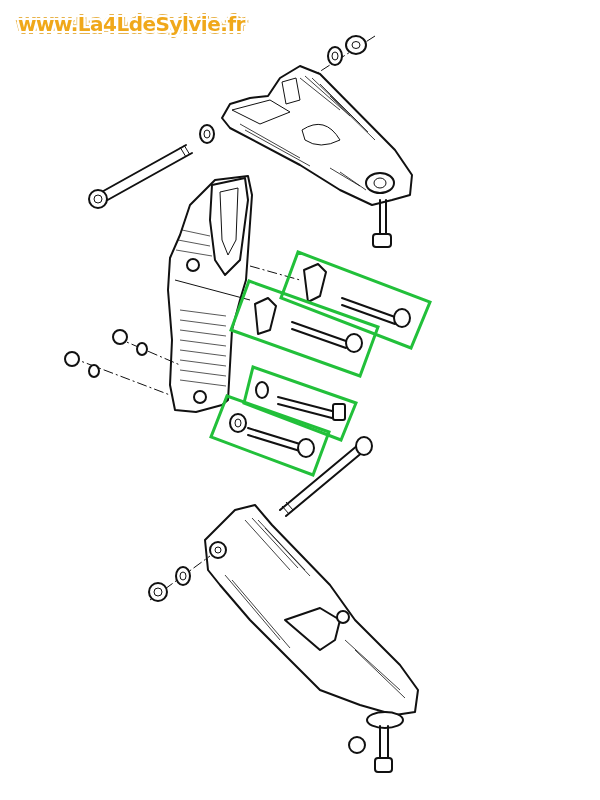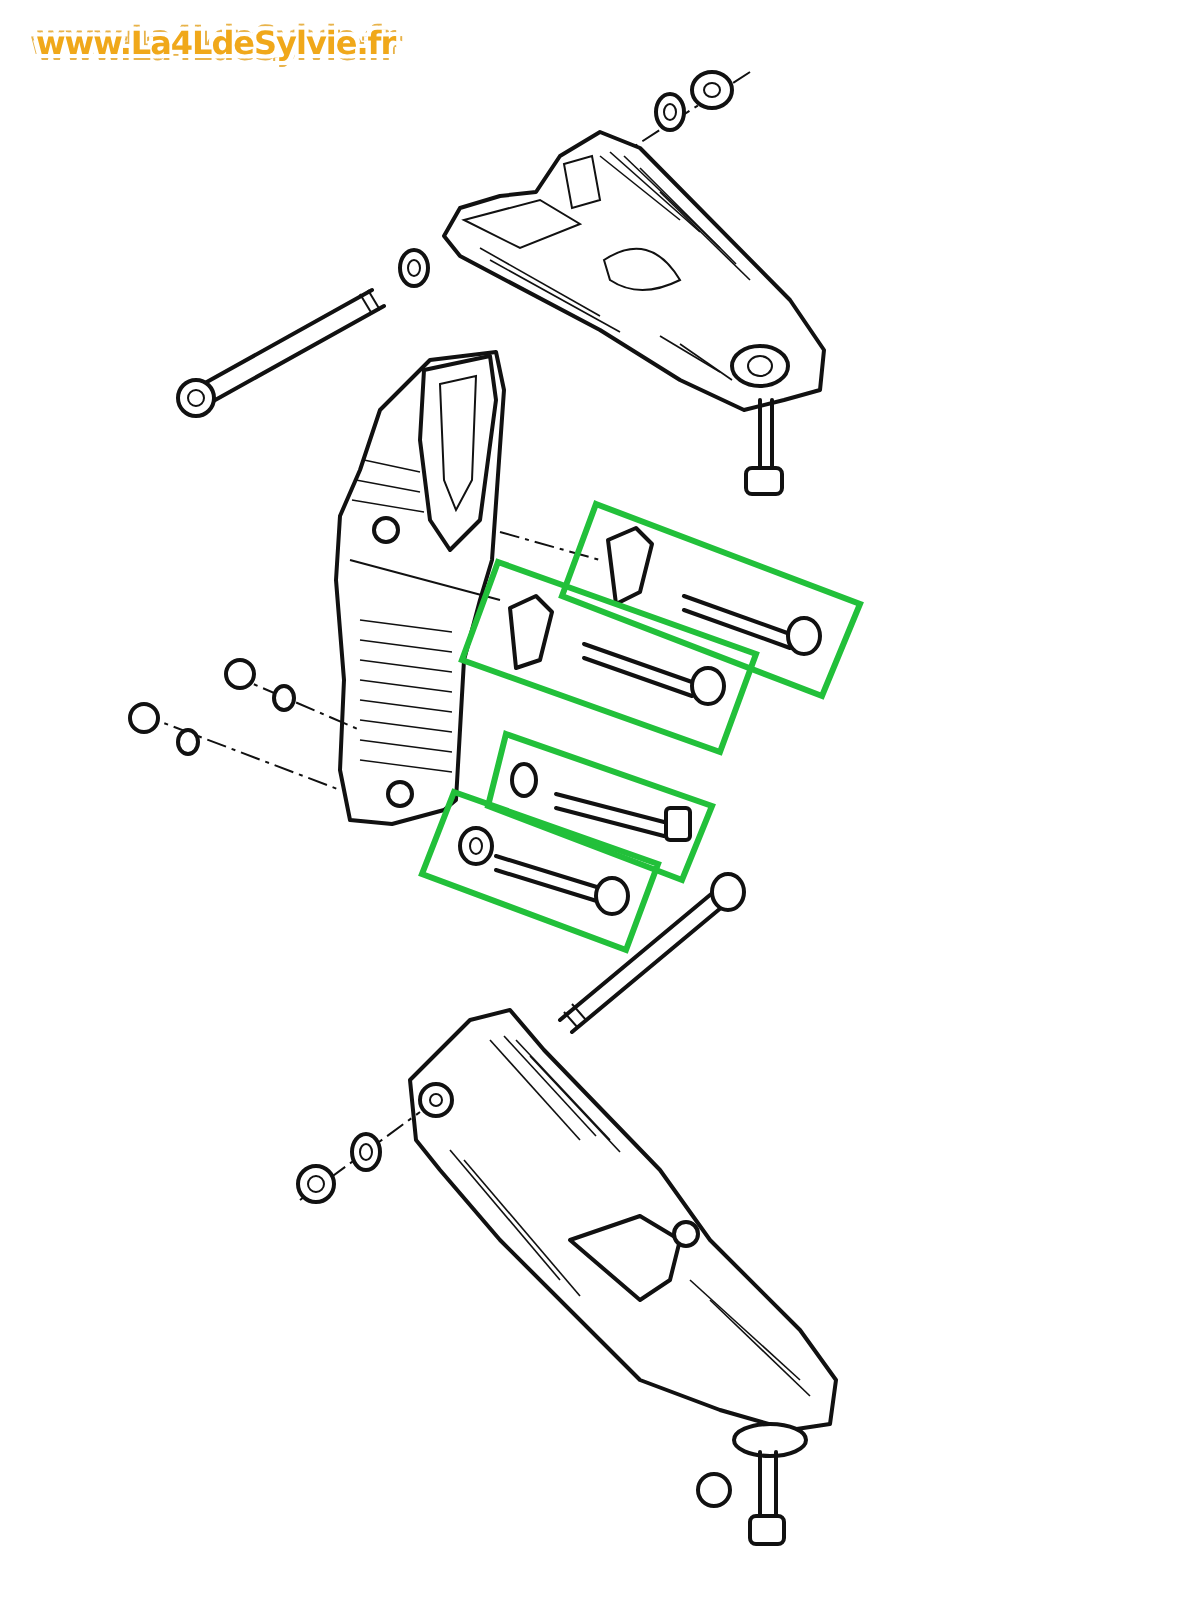--- a/index.html
+++ b/index.html
@@ -1,19 +1,19 @@
 <!DOCTYPE html>
 <html><head>
 <meta charset="utf-8">
 <style>
   html, body { margin: 0; padding: 0; background: #ffffff; }
   body { width: 600px; height: 800px; position: relative; overflow: hidden; font-family: "DejaVu Sans", sans-serif; }
   .watermark {
     position: absolute; left: 18px; top: 12px;
-    font-family: "DejaVu Sans", sans-serif; font-weight: bold; font-size: 16px;
+    font-family: "DejaVu Sans", sans-serif; font-weight: bold; font-size: 20px;
     letter-spacing: -0.5px;
     color: #ffffff;
     -webkit-text-stroke: 0;
     text-shadow:
       -2px -2px 0 #e39a12, 2px -2px 0 #e39a12, -2px 2px 0 #e39a12, 2px 2px 0 #e39a12,
       0 -2px 0 #e39a12, 0 2px 0 #e39a12, -2px 0 0 #e39a12, 2px 0 0 #e39a12,
       -1px -1px 0 #e39a12, 1px 1px 0 #e39a12;
   }
   .watermark-inner {
     color: #f0a81a;

